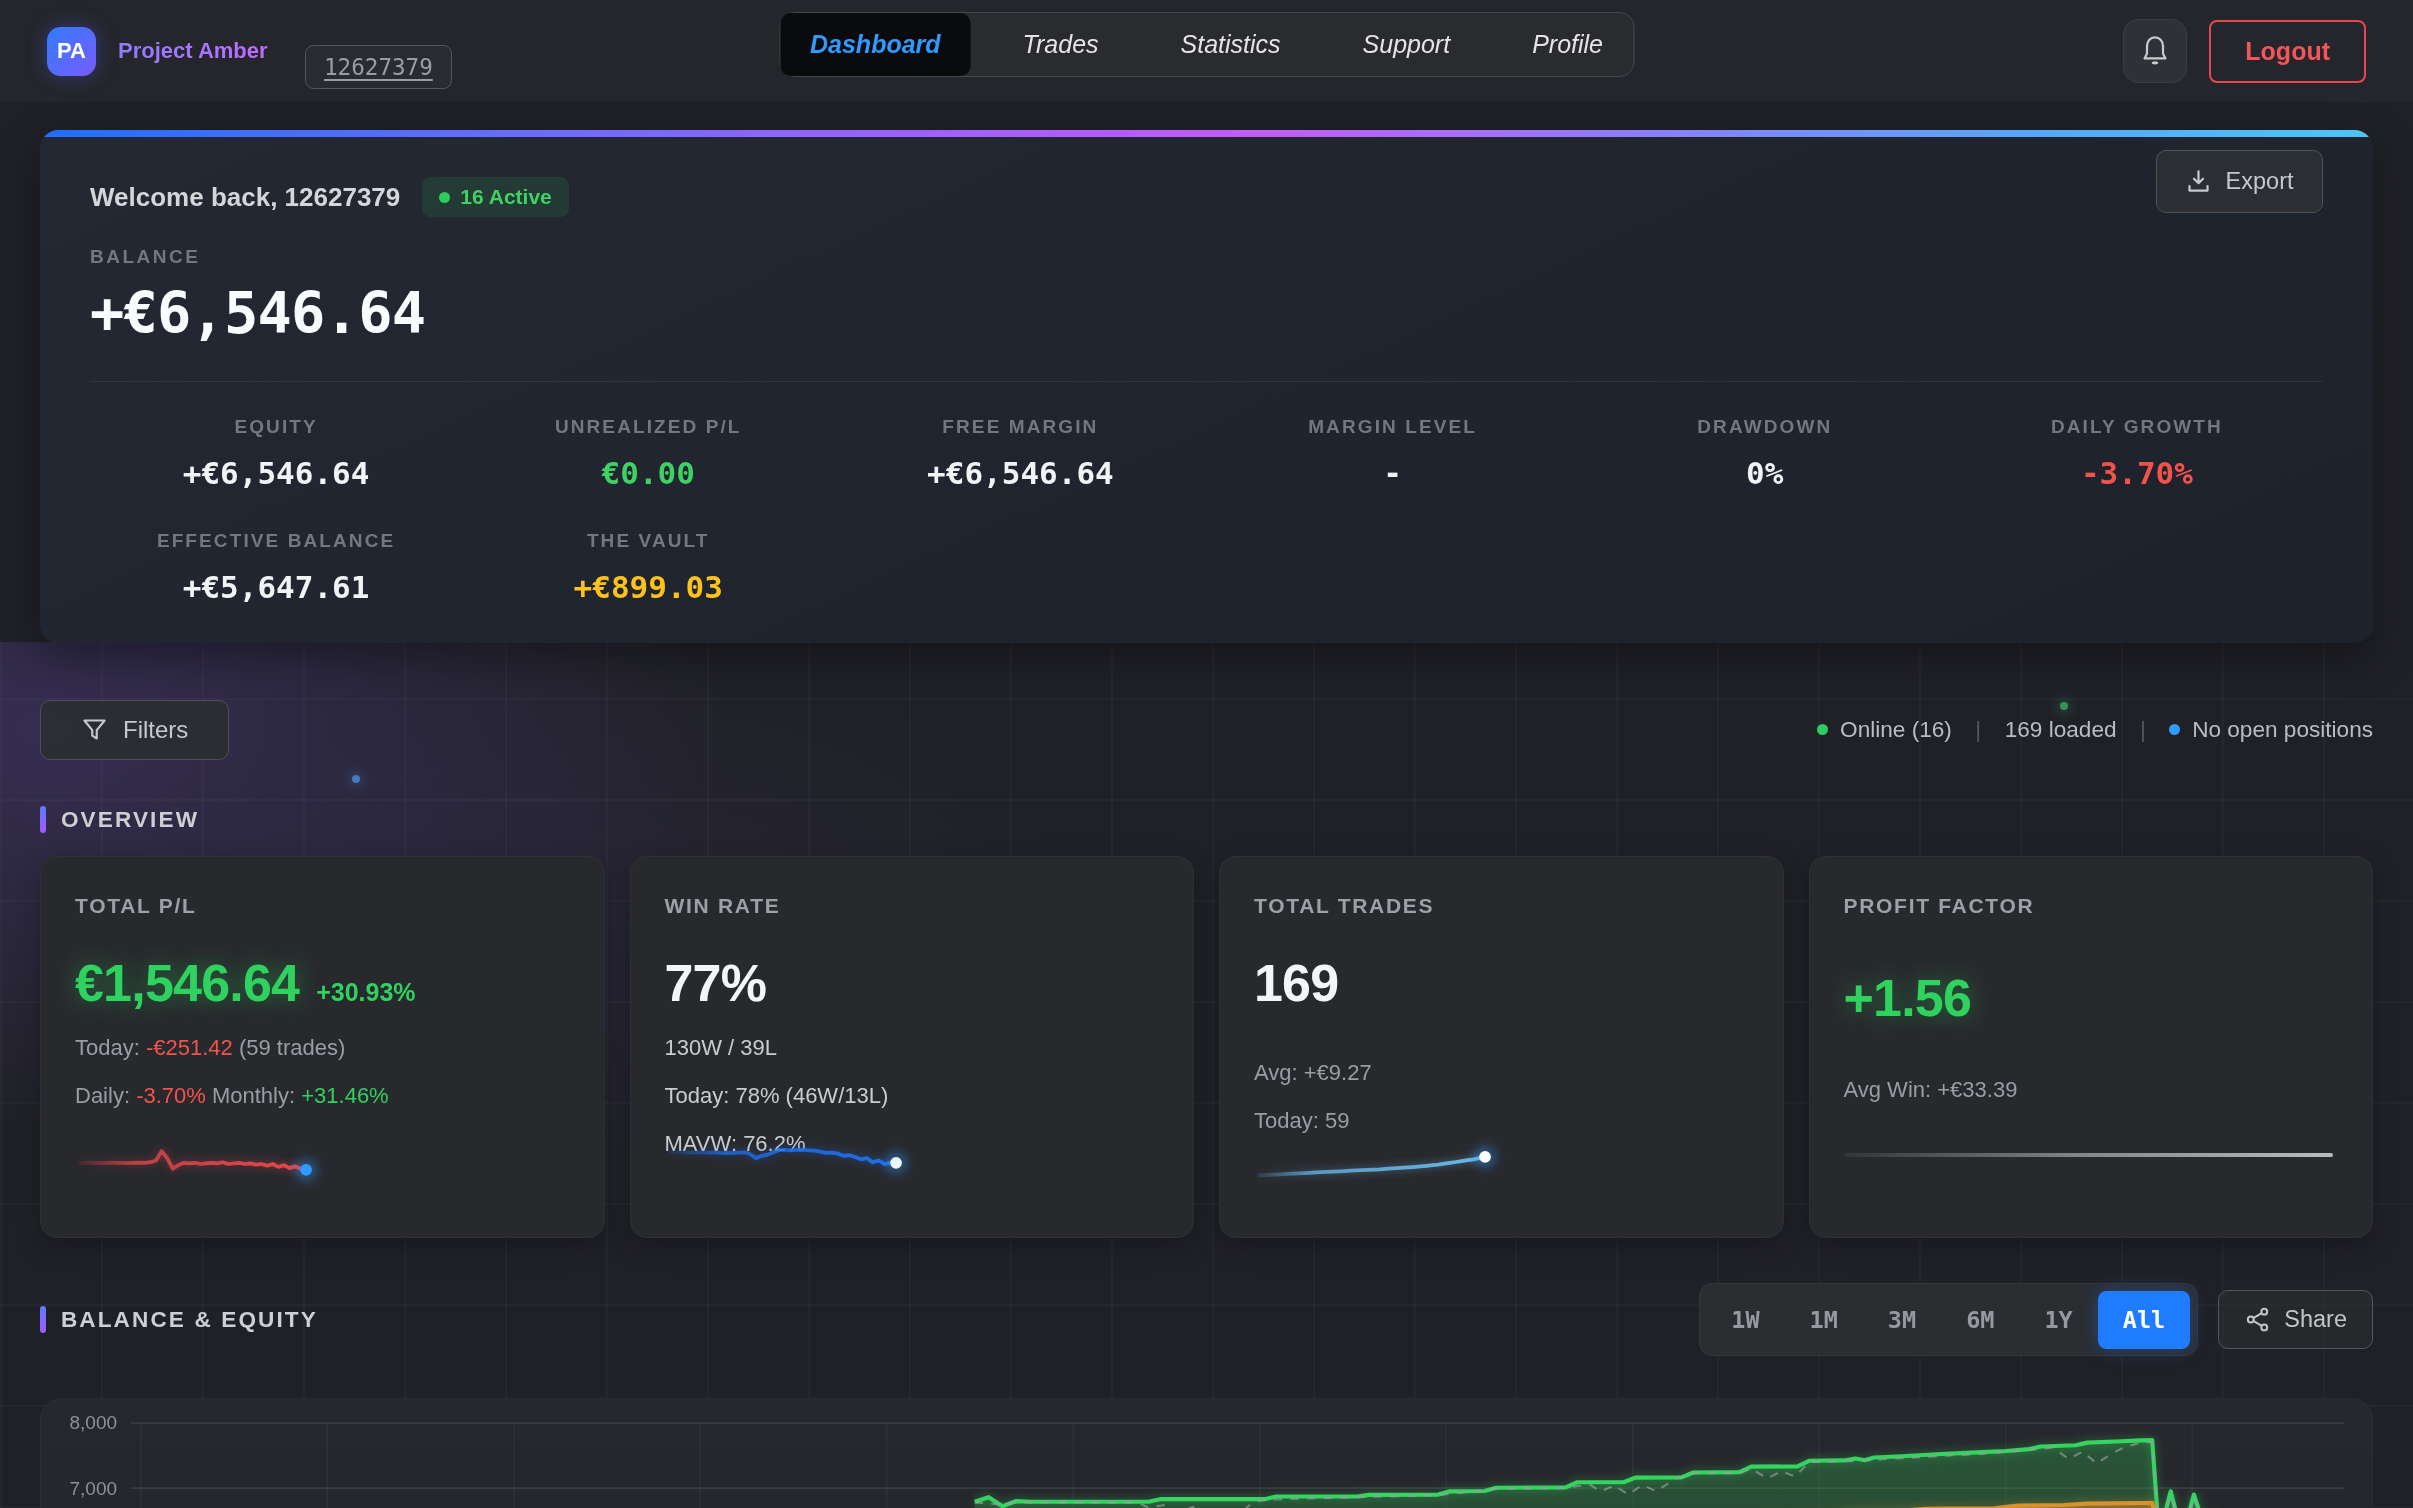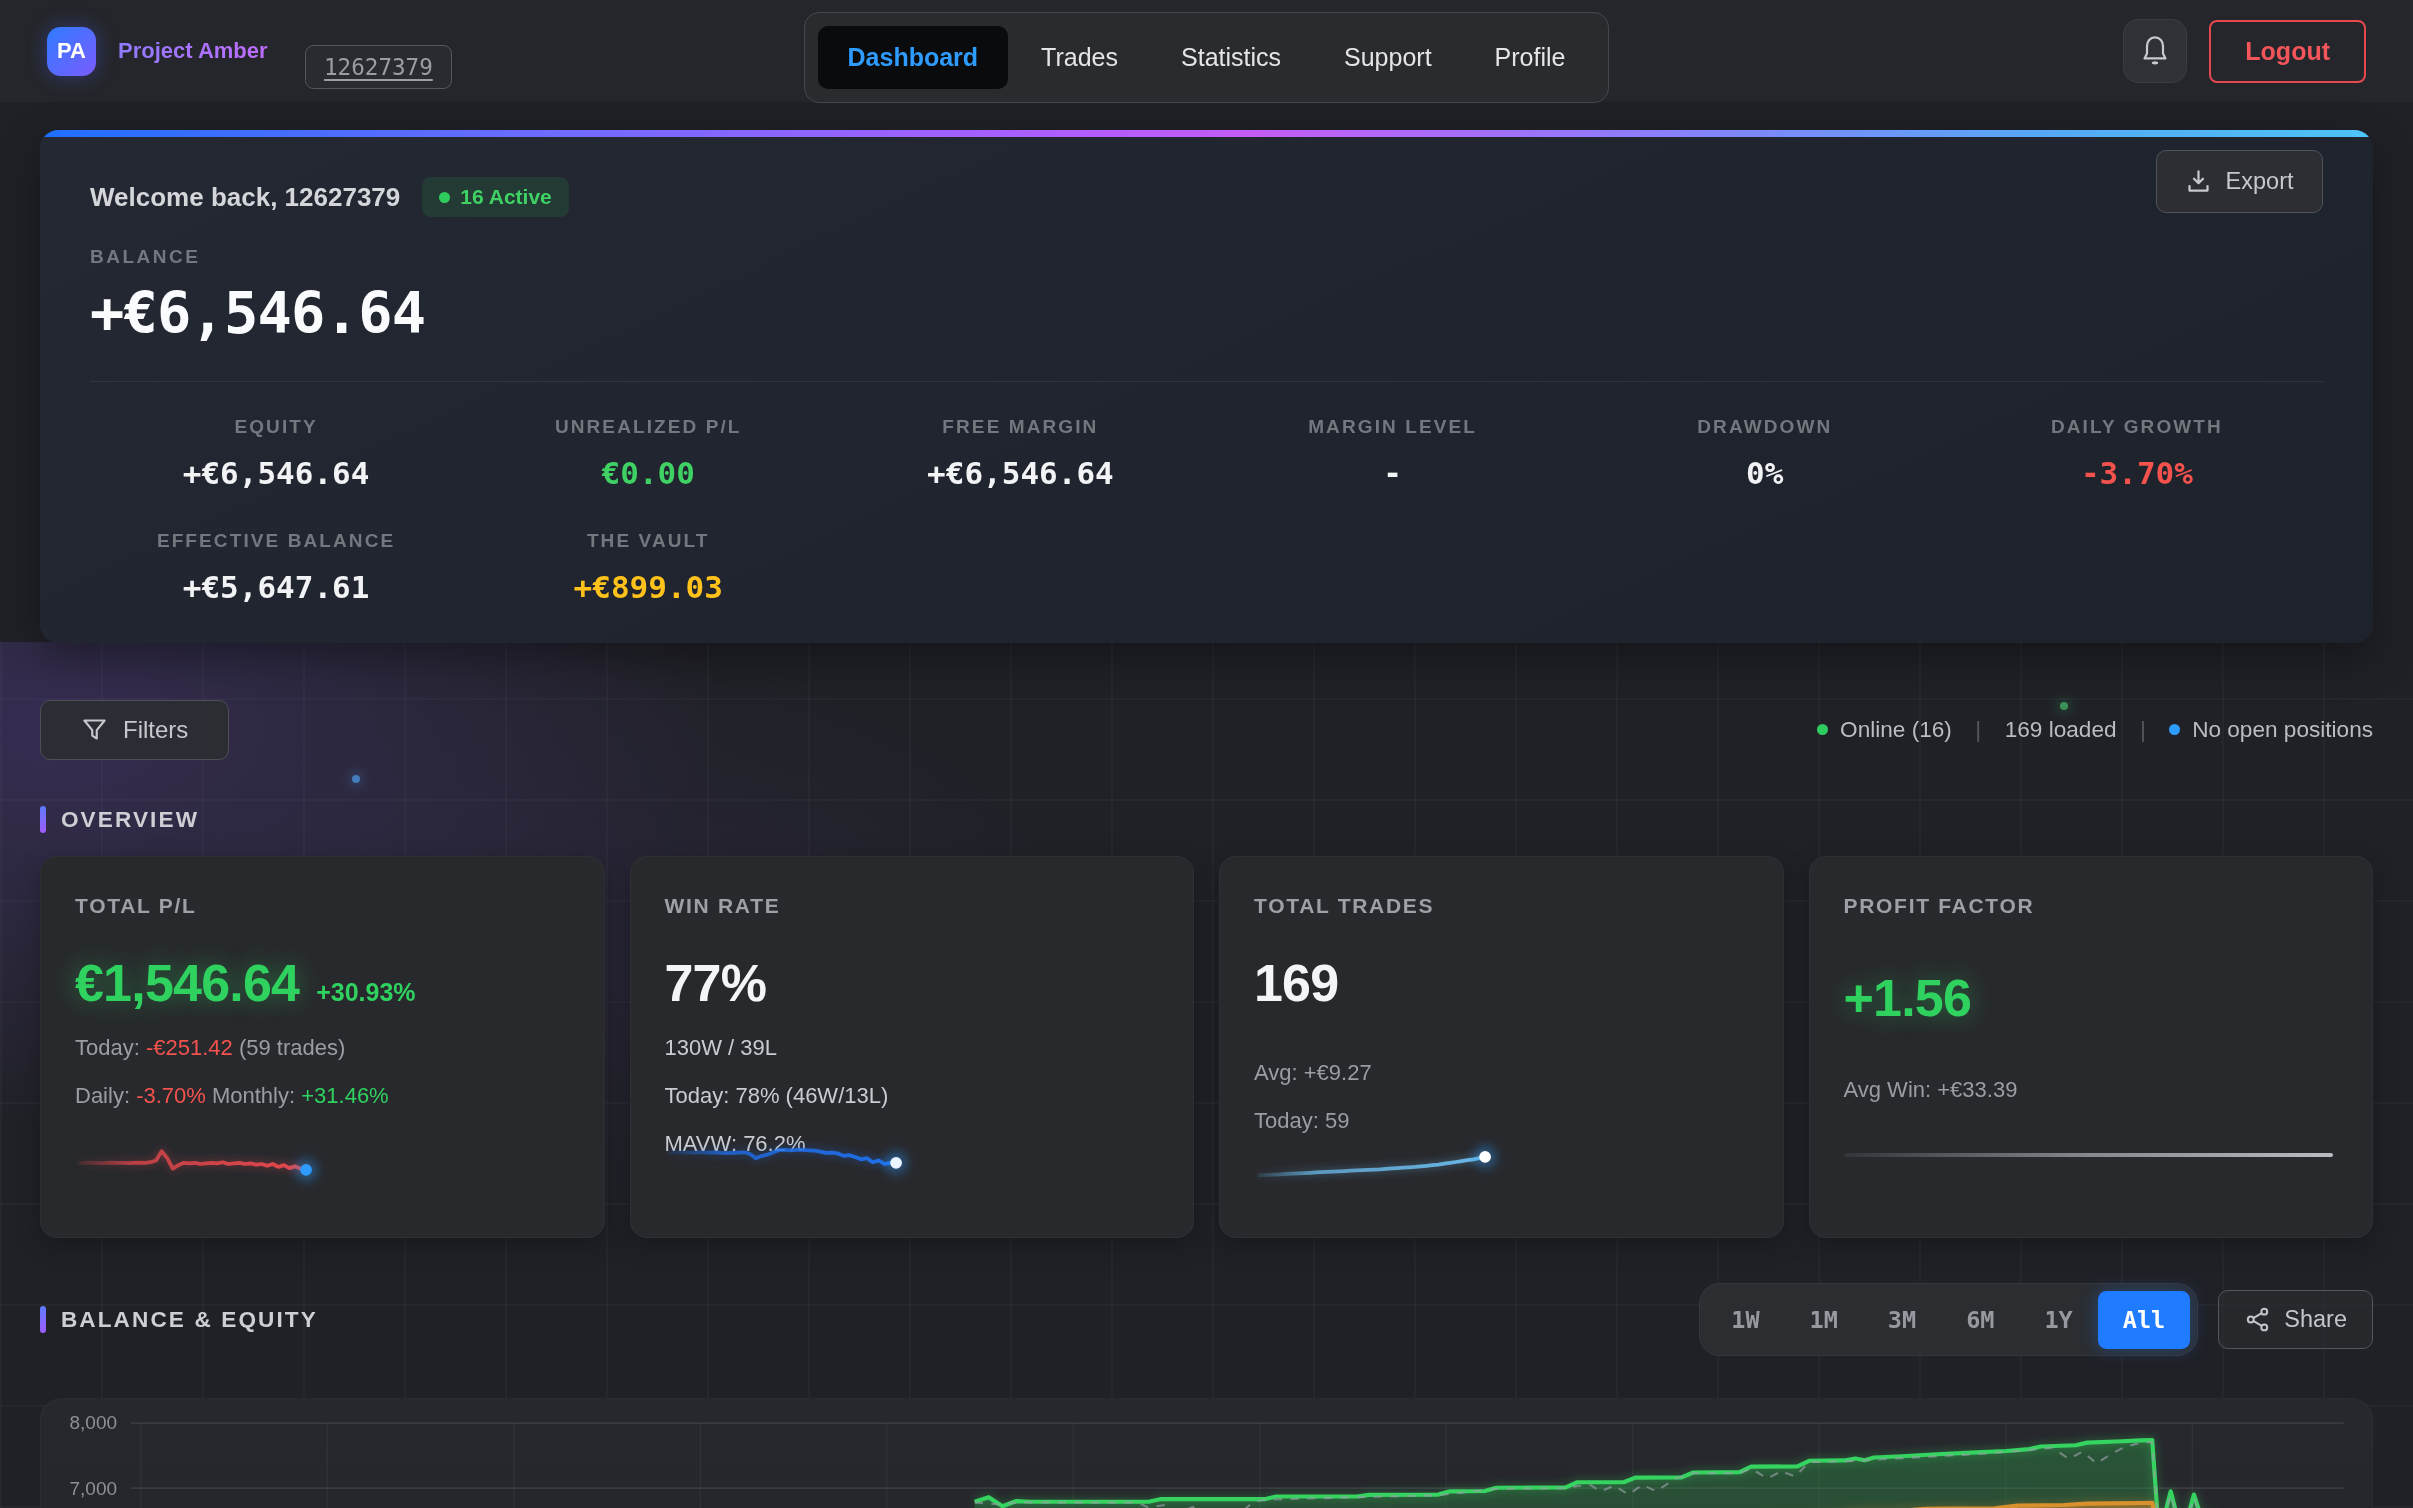--- a/index.html
+++ b/index.html
@@ -23,21 +23,21 @@
   .brand { display:flex; align-items:center; gap:22px; }
   .logo { width:49px; height:49px; border-radius:13.4px; background:linear-gradient(135deg,#2f7bff,#7a5cff);
     display:flex; align-items:center; justify-content:center; font-weight:bold; font-size:22px; color:#fff;
     box-shadow:0 0 20px rgba(70,100,255,0.35); }
   .app-name { font-size:22px; font-weight:bold;
     background:linear-gradient(90deg,#8f7bff,#c06cff); -webkit-background-clip:text; background-clip:text; color:transparent; }
   .acct-badge { margin-left:15px; border:1.7px solid #55575d; border-radius:8.4px; padding:8.4px 18.4px;
     font-family:"DejaVu Sans Mono", monospace; font-size:22.6px; color:#9a9da3; text-decoration:underline; text-underline-offset:4.2px;
     background:#2a2b30; cursor:pointer;margin-top:32px; }
   .nav-wrap { position:absolute; left:50%; top:11.7px; transform:translateX(-50%);
-    border:1.7px solid #46484e; border-radius:15px; background:#2a2b2f; padding:13px; display:flex; gap:3px; }
+    border:1.7px solid #46484e; border-radius:15px; background:#2a2b2f; padding:0; display:flex; gap:22px;font-style:italic; }
   .nav-item { padding:17px 30px; font-size:25px; color:#e5e5e5; border-radius:10px; cursor:pointer; white-space:nowrap; }
   .nav-item.active { background:#0a0b0d; color:#2e9bff; font-weight:bold; }
   .top-right { margin-left:auto; display:flex; align-items:center; gap:22px; }
   .bell-btn { width:64px; height:64px; border-radius:15px; background:#303136; border:1.7px solid #3c3d42;
     display:flex; align-items:center; justify-content:center; cursor:pointer; }
   .logout-btn { border:2.5px solid #e5484d; color:#f2555a; background:transparent; border-radius:8px;
     padding:15px 34px; font-size:25px; font-weight:600; cursor:pointer; }
 
   
   .hero { position:absolute; top:130px; left:40px; right:40px; height:513px; border-radius:18.4px;
@@ -92,21 +92,21 @@
   .card-line:first-of-type { margin-top:28.5px; }
   .seg-m { color:#9a9da3; } .seg-r { color:#f4524d; } .seg-g { color:#2fd25f; } .seg-w { color:#c9ccd1; }
   .spark { position:absolute; left:34px; right:34px; bottom:37px; height:72px; }
   .pf-line { position:absolute; left:34px; right:39px; bottom:80px; height:4.2px; border-radius:2.5px;
     background:linear-gradient(90deg, rgba(130,132,138,0.12), #85888d 50%, #b9bcc1 100%); }
 
   
   .be-row { position:absolute; top:1286px; left:40px; right:40px; height:67px; display:flex; align-items:center; }
   .be-title { display:flex; align-items:center; gap:15px; }
   .range-wrap { margin-left:auto; display:flex; align-items:center; gap:20px; }
-  .range-group { background:#2b2d31; border:1.7px solid rgba(255,255,255,0.05); border-radius:21px;
+  .range-group { background:#2b2d31; border:1.7px solid rgba(255,255,255,0.05); border-radius:14px;
     padding:6.7px; display:flex; }
   .range-pill { padding:15px 25px; font-size:23.5px; font-weight:bold; color:#96999f; border-radius:8.4px; cursor:pointer;
     font-family:"DejaVu Sans Mono", monospace; }
   .range-pill.active { background:#1f7bff; color:#fff; box-shadow:0 0 18.4px rgba(31,123,255,0.35); }
   .share-btn { display:flex; align-items:center; gap:13.4px; border:1.7px solid #53565c; border-radius:10px;
     background:rgba(43,45,49,0.6); padding:15px 25px; font-size:23.5px; color:#c2c5c9; cursor:pointer; }
 
   
   .chart-card { position:absolute; top:1398px; left:40px; right:40px; height:360px; border-radius:22px;
     background:linear-gradient(180deg,#27282d,#232428); border:0.8px solid rgba(255,255,255,0.035); overflow:hidden; }

